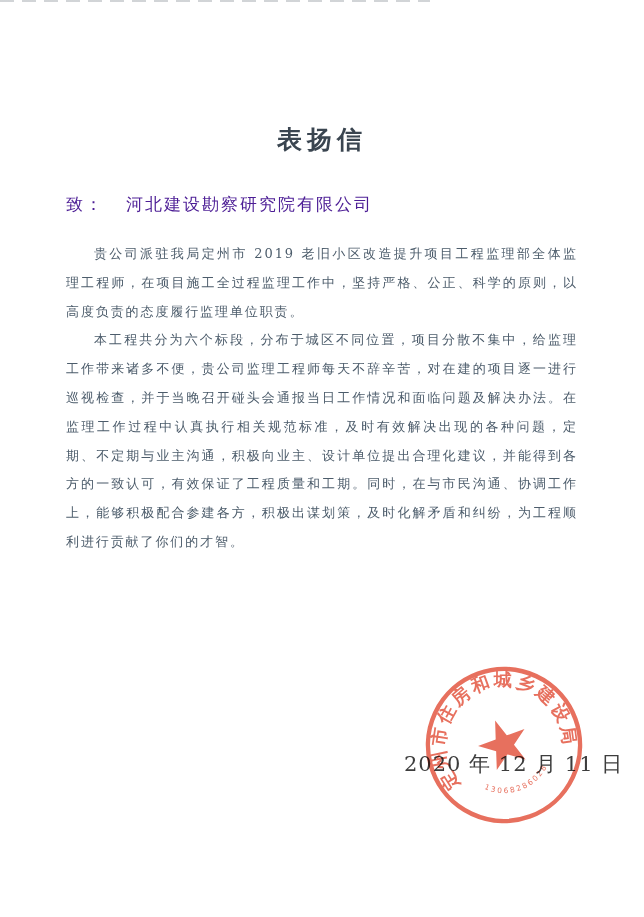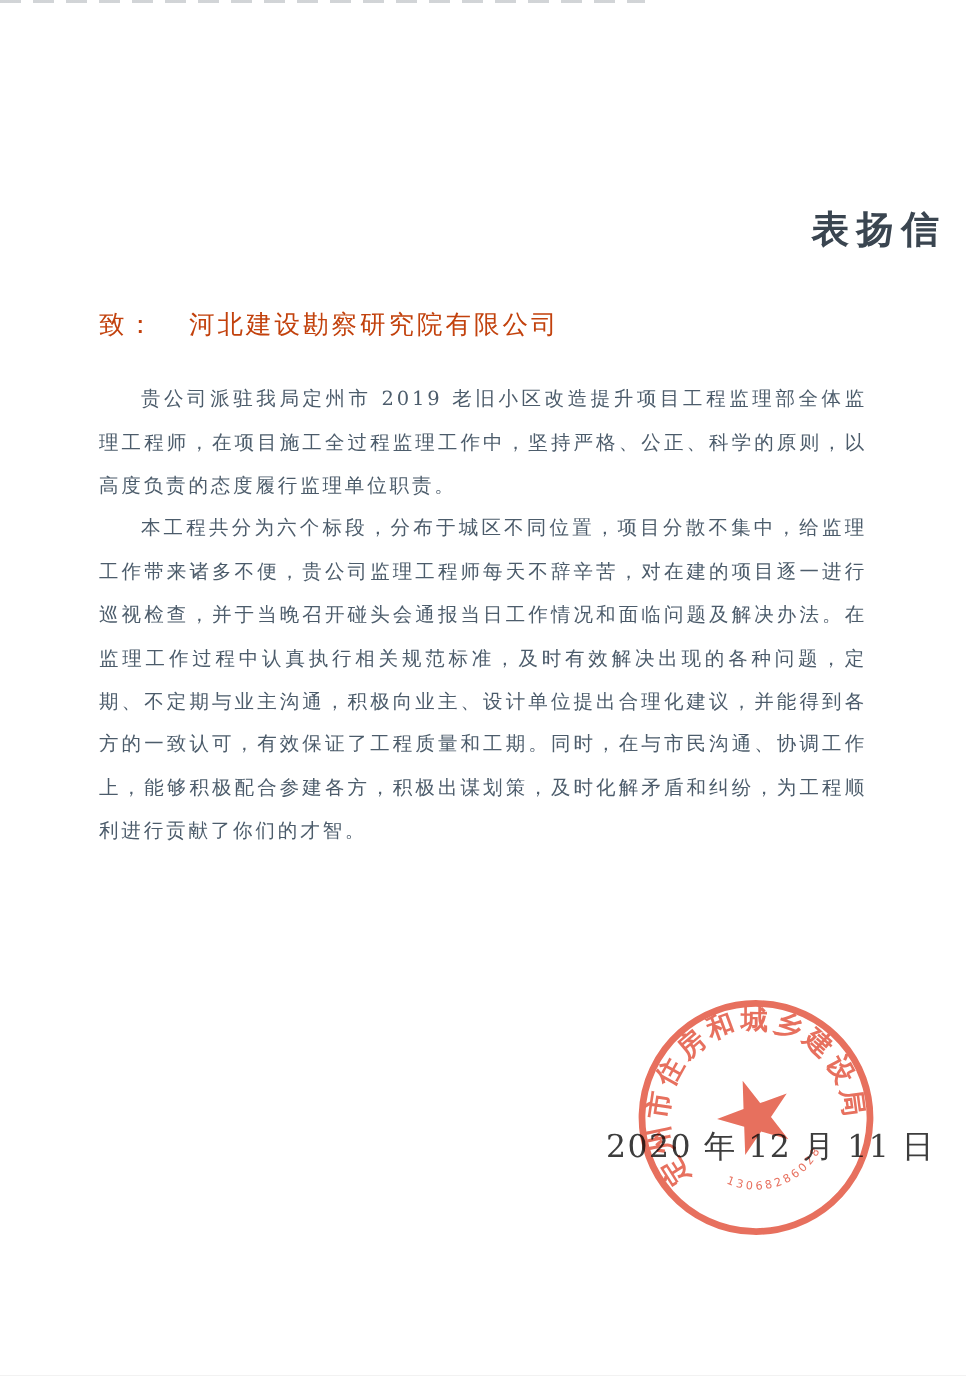--- a/index.html
+++ b/index.html
@@ -19,34 +19,34 @@
   .scan-artifact-top {
     position: absolute;
     top: 0;
     left: 0;
     width: 430px;
     height: 2px;
     background: repeating-linear-gradient(90deg, #9aa0a6 0 14px, transparent 14px 22px);
     opacity: 0.45;
   }
   .letter-title {
-    margin: 13px;
+    margin: 0;
     padding-top: 122px;
-    text-align: right;
+    text-align: center;
     font-size: 25px;
     font-weight: bold;
     letter-spacing: 5px;
     color: #3a4550;
     line-height: 36px;
   }
   .salutation {
     margin: 32px 66px 0 66px;
     font-size: 17px;
     letter-spacing: 2px;
-    color: #c2410c;
+    color: #4c1d95;
     line-height: 29px;
   }
   .salutation .recipient {
     margin-left: 22px;
   }
   .body-text {
     margin: 21px 66px 0 66px;
     color: #4c5c6b;
   }
   .body-text p {

